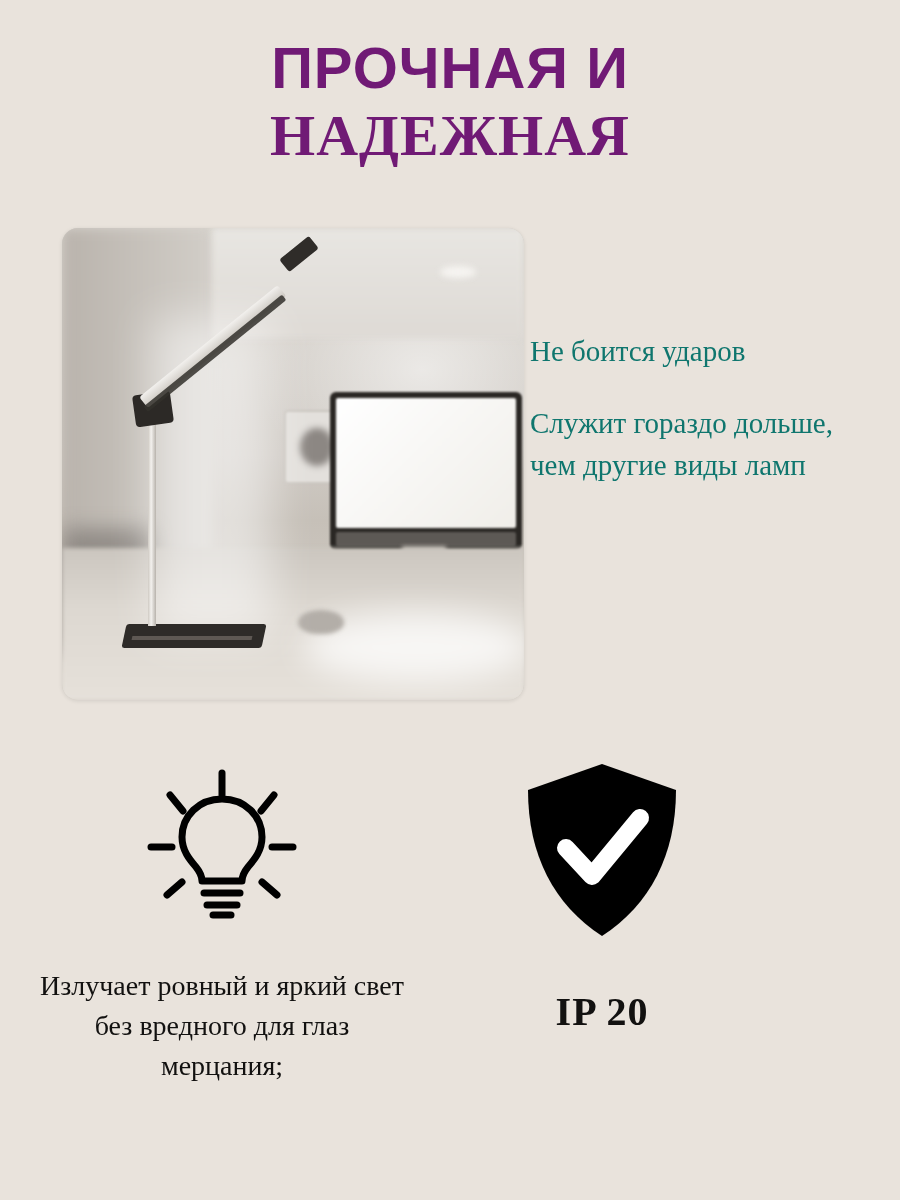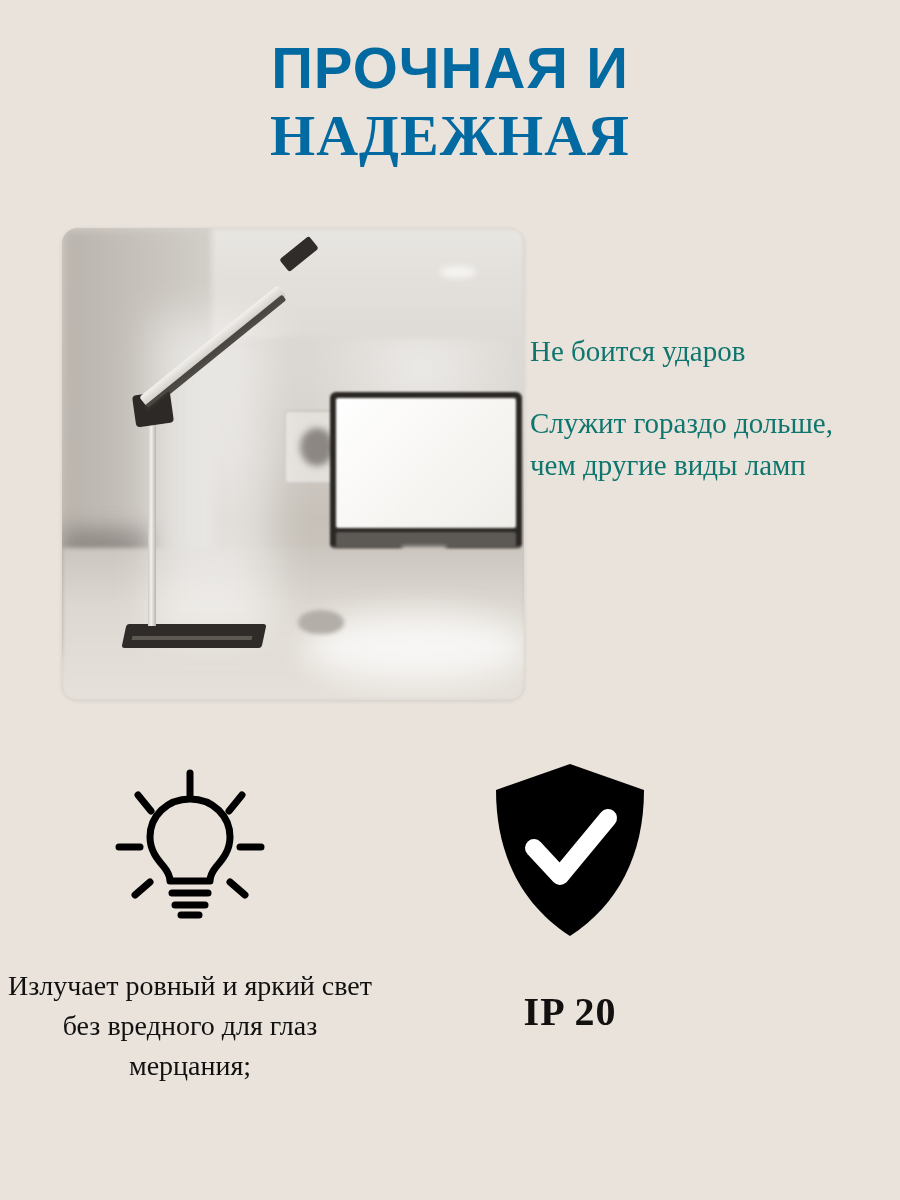--- a/index.html
+++ b/index.html
@@ -27,21 +27,21 @@
     position: absolute;
     top: 34px;
     left: 0;
     width: 900px;
     text-align: center;
     font-family: "Liberation Sans", sans-serif;
     font-weight: bold;
     font-size: 58px;
     line-height: 1.18;
     letter-spacing: 1px;
-    color: #0369a1;
+    color: #701a75;
     text-transform: uppercase;
   }
   .headline .l2 {
     display: block;
     font-family: Liberation Serif, serif;
   }
 
   
   .photo {
     position: absolute;
@@ -243,20 +243,21 @@
   }
   .side-text p:last-child { margin-bottom: 17px; }
 
   
   .features {
     position: absolute;
     left: 0;
     top: 760px;
     width: 736px;
     display: flex;
+    padding-left: 32px;
   }
   .feature {
     width: 450px;
     display: flex;
     flex-direction: column;
     align-items: center;
   }
   .feature .icon-wrap {
     height: 180px;
     display: flex;

